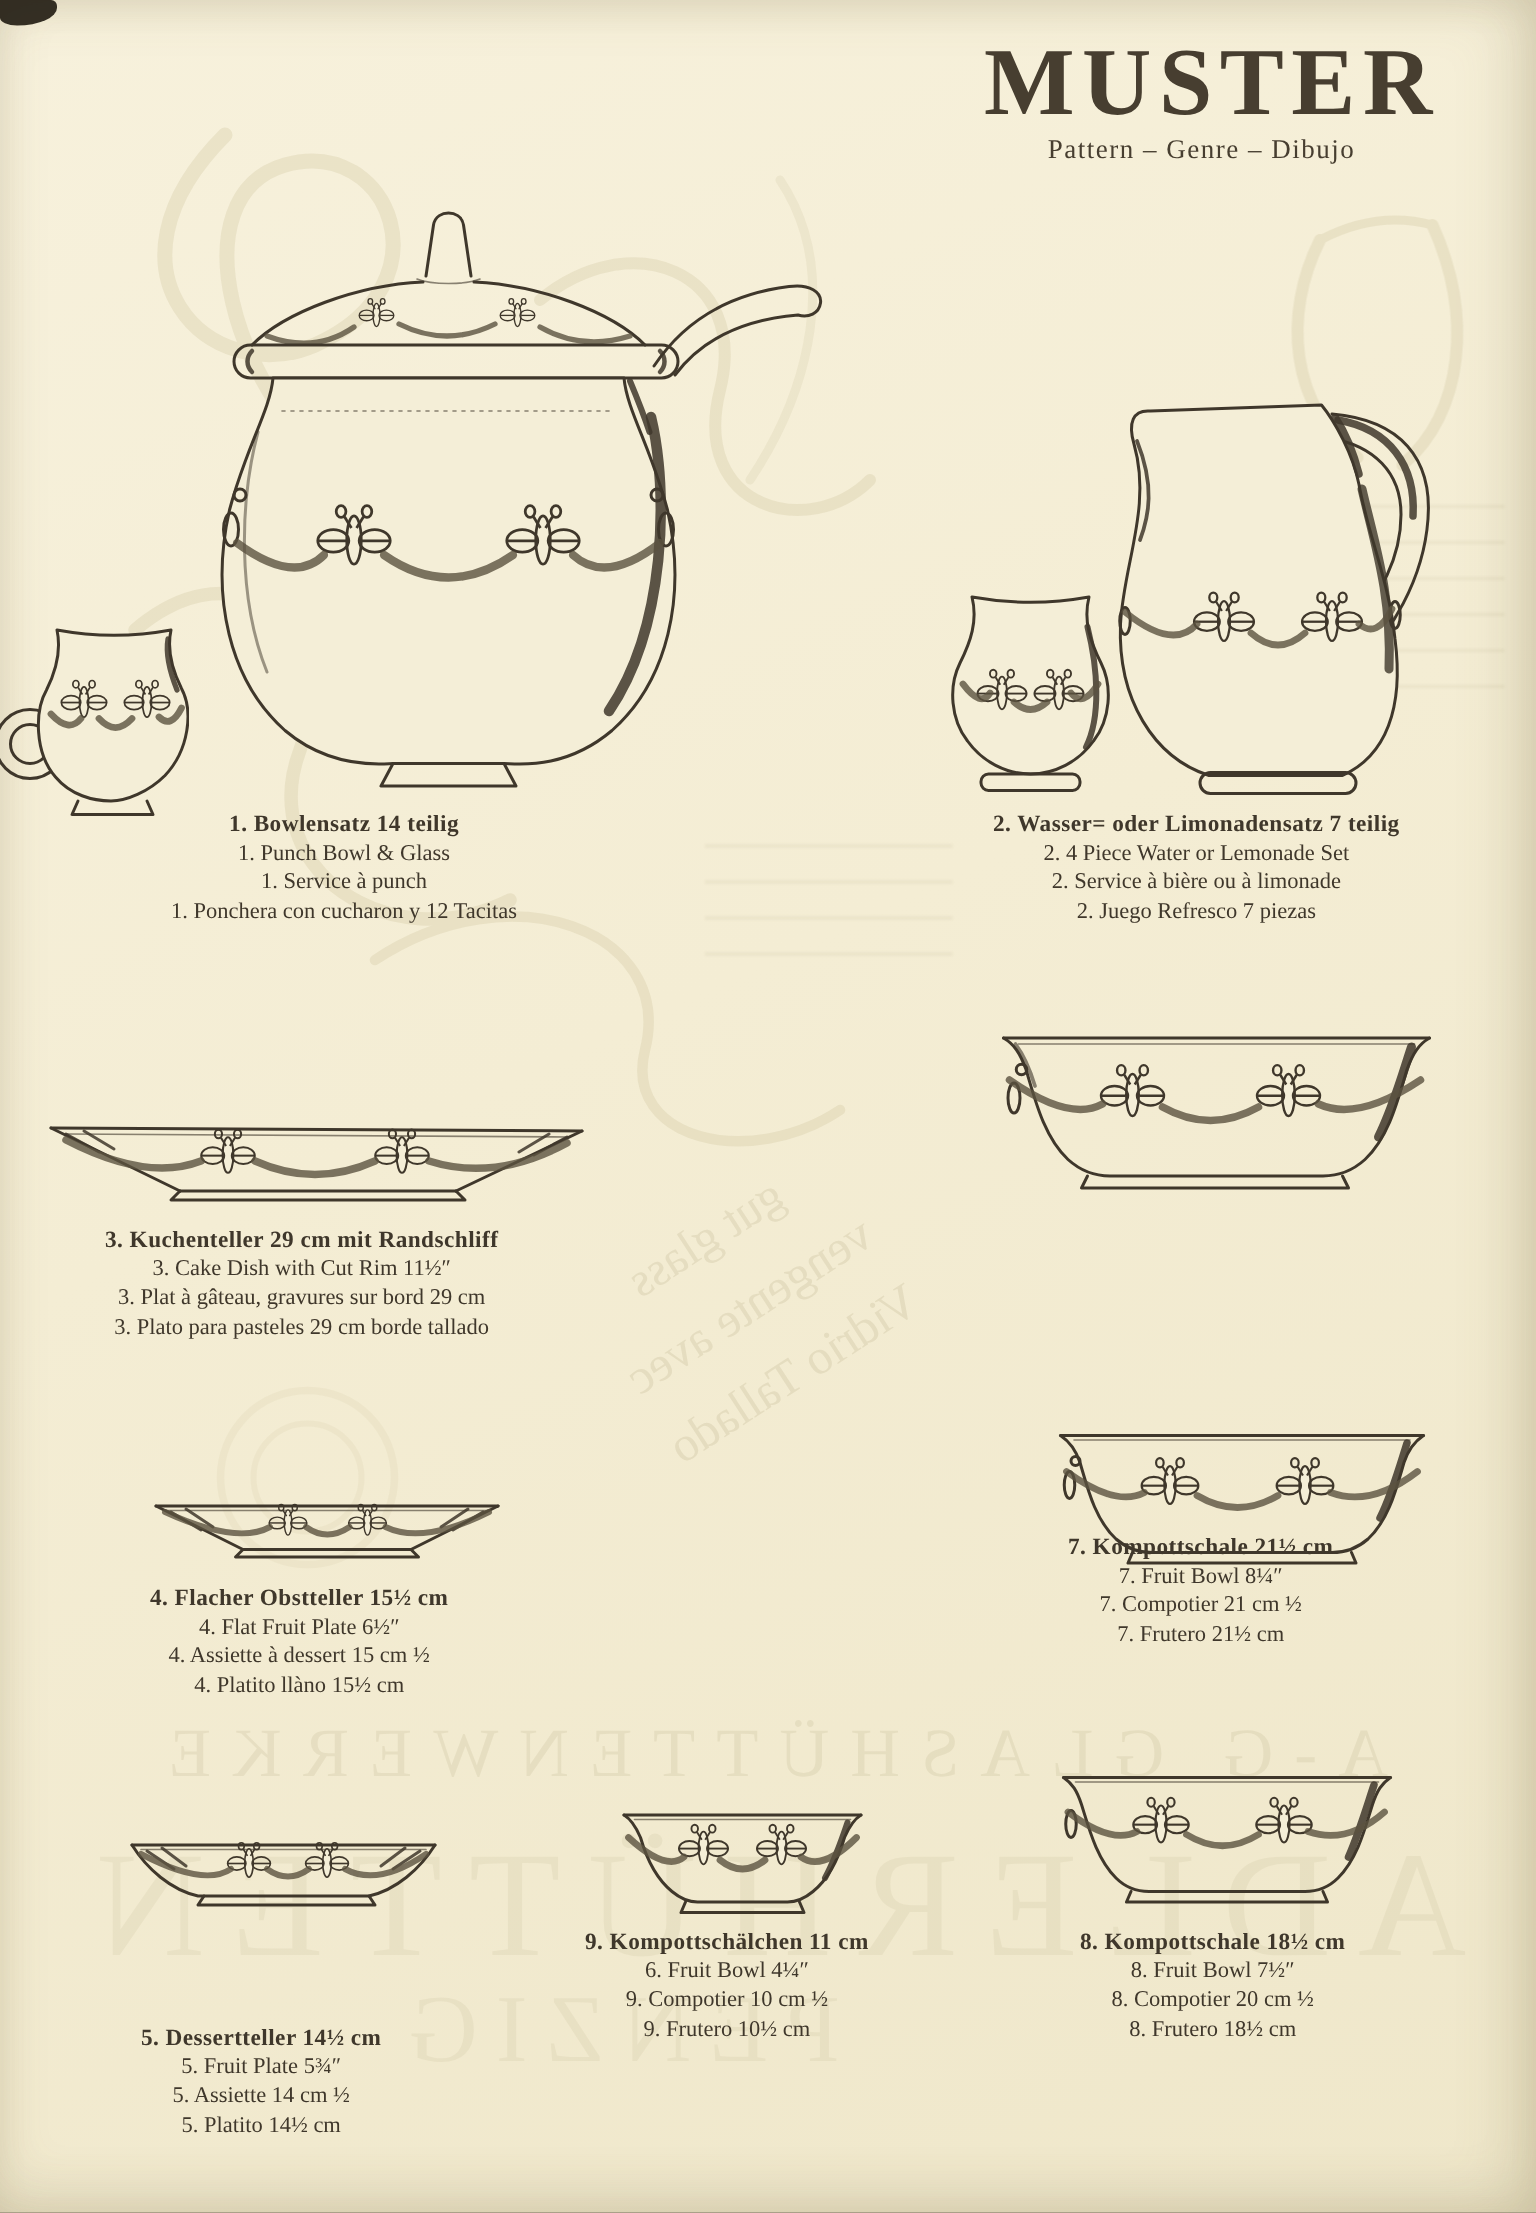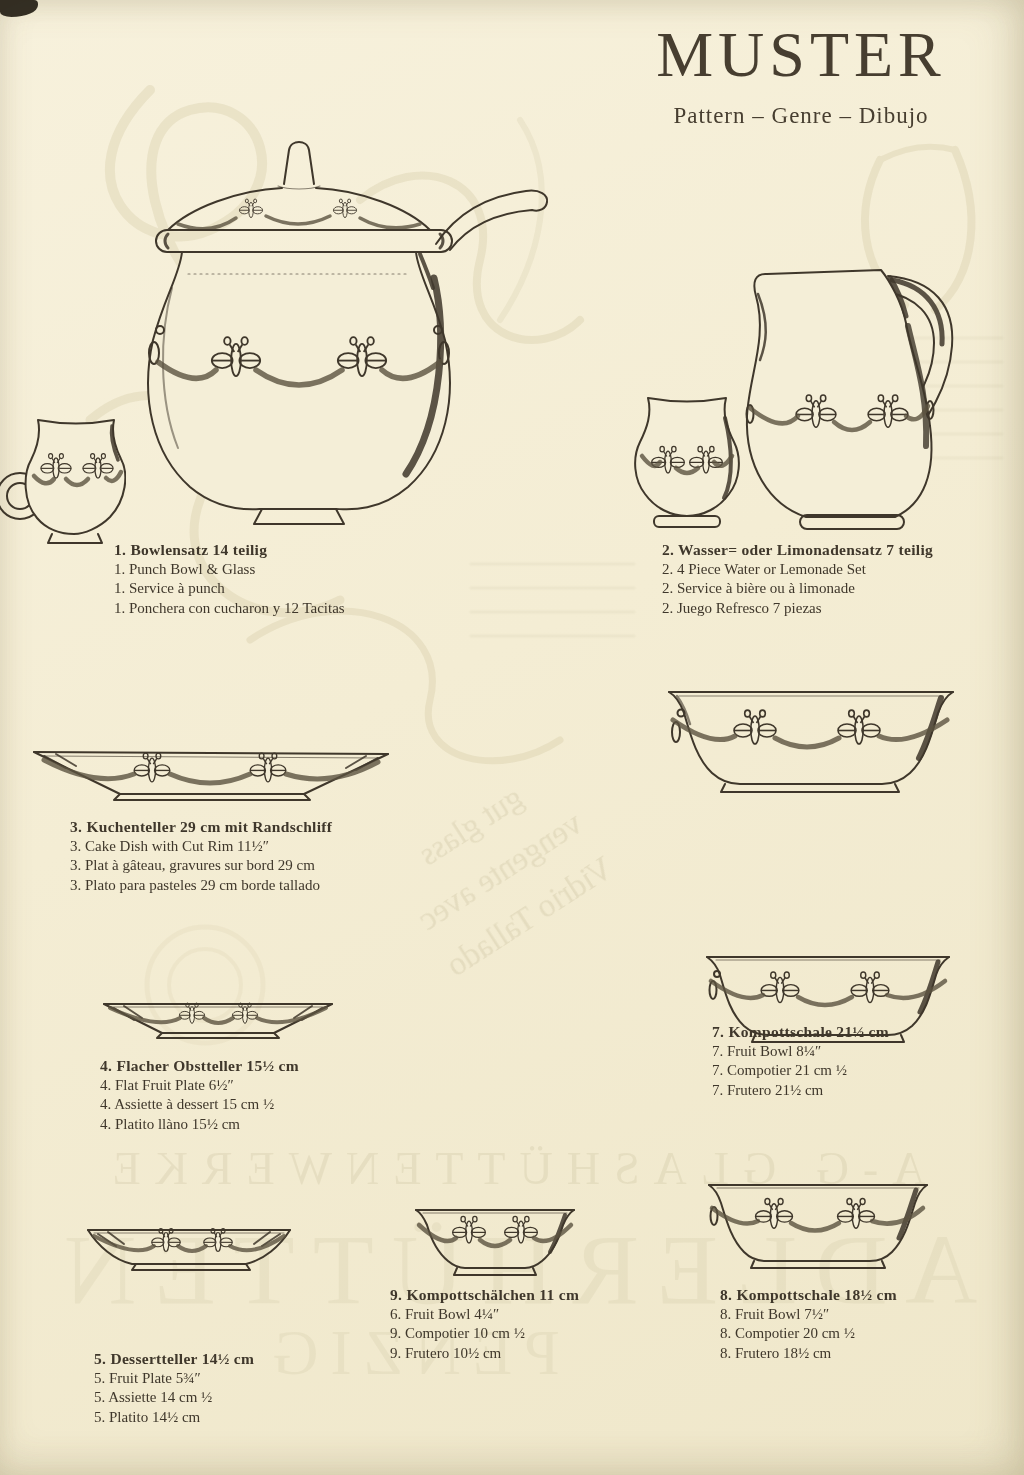--- a/index.html
+++ b/index.html
@@ -10,25 +10,25 @@
   }
   html,body{margin:0;padding:0;background:#9b937f;}
   #page{
     position:relative;width:1024px;height:1475px;overflow:hidden;
     background:linear-gradient(155deg,#f7f1dc 0%,#f4edd4 45%,#efe7ca 100%);
     box-shadow:inset -16px 0 40px rgba(125,110,70,.16), inset 0 -12px 36px rgba(125,110,70,.12), inset 0 6px 20px rgba(125,110,70,.08);
     font-family:"Liberation Serif",serif;color:var(--ink);
   }
   
   .title-block{position:absolute;top:22px;right:78px;width:290px;text-align:center;}
-  .page-title{font-size:64px;letter-spacing:5px;font-weight:400;color:#473e30;line-height:66px;}
-  .page-subtitle{font-size:23px;letter-spacing:1px;color:#473e30;margin-top:15px;}
+  .page-title{font-size:64px;letter-spacing:5px;font-weight:700;color:#473e30;line-height:66px;}
+  .page-subtitle{font-size:18px;letter-spacing:1px;color:#473e30;margin-top:1px;}
   
   .cap{position:absolute;font-size:15px;line-height:19.5px;white-space:nowrap;}
-  .cap div{height:19.5px;}
+  .cap div{height:19.5px;text-align:center;}
   .cap .de{font-weight:bold;font-size:15.5px;letter-spacing:.3px;}
   
   .ill{position:absolute;}
   .ol{stroke:var(--ink);fill:none;stroke-width:2;stroke-linejoin:round;stroke-linecap:round;}
   .fillp{fill:var(--paper);}
   .thin{stroke-width:1.1;opacity:.6;}
   .sw{stroke:var(--swag);stroke-width:4.5;fill:none;opacity:.8;stroke-linecap:round;}
   .shade{stroke:var(--ink);fill:none;opacity:.85;stroke-linecap:round;}
   
   .ghost{position:absolute;color:var(--ghost);font-family:"Liberation Serif",serif;white-space:nowrap;text-align:center;}

